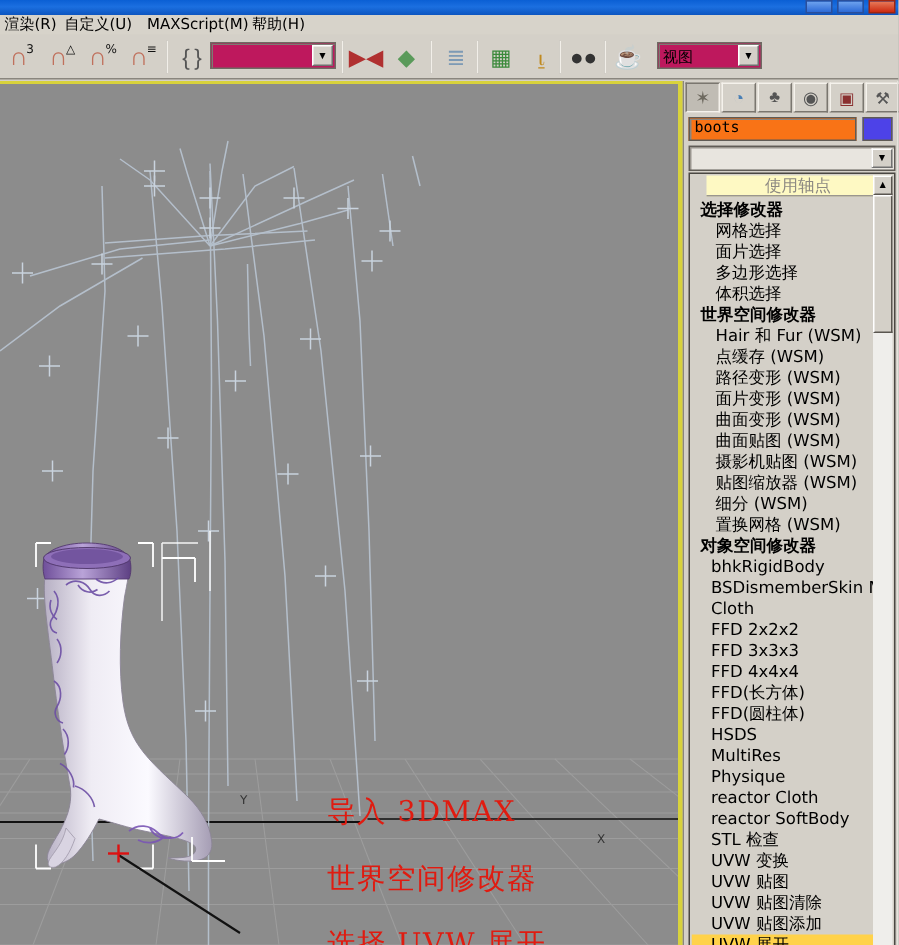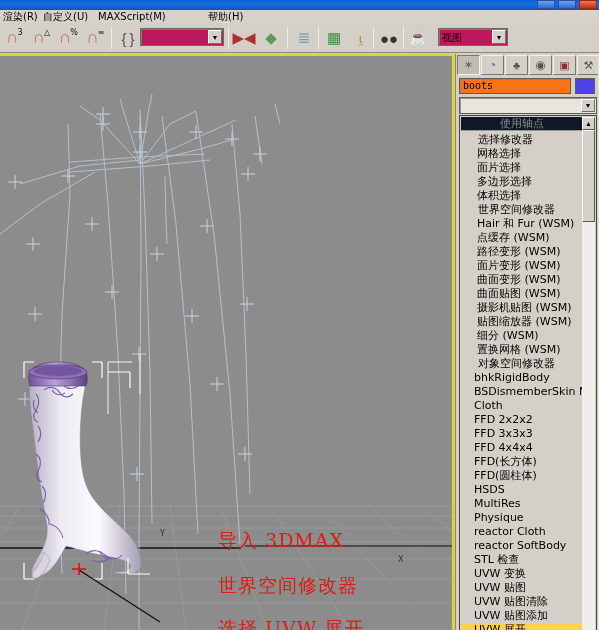--- a/index.html
+++ b/index.html
@@ -71,29 +71,29 @@
 
   #modcombo{ position:absolute; left:3px; top:43px; width:138px; height:17px;
     background:#e8e5df; border:1px solid #5f5b55; box-shadow:inset 1px 1px 0 #9a968f; }
   #modcombo .arrow{ position:absolute; right:1px; top:1px; width:14px; height:13px;
     background:#d4d0c8; border:1px solid #fff; border-right-color:#707070;
     border-bottom-color:#707070; display:flex; align-items:center; justify-content:center;
     font-size:7px; }
 
   #dropdown{ position:absolute; left:3px; top:61px; width:138px; height:569px;
     background:#d4d0c8; border:1px solid #4a4742; overflow:hidden; }
-  #ddheader{ position:absolute; left:1px; top:1px; width:122px; height:14px;
-    background:#0f172a; border-bottom:1px solid #9a968f;
+  #ddheader{ position:absolute; left:11px; top:1px; width:122px; height:14px;
+    background:#fef9c3; border-bottom:1px solid #9a968f;
     text-align:center; font-size:11px; color:#8e8a83;
     font-family:"DejaVu Sans", sans-serif; line-height:14px; }
   #ddlist{ position:absolute; left:1px; top:17px; width:122px; height:550px;
     background:#d4d0c8; overflow:hidden; }
   .ddrow{ height:14px; line-height:14px; font-size:11px; color:#000;
     white-space:nowrap; padding-left:2px; font-family:"DejaVu Sans", sans-serif; }
-  .ddrow.group{ font-weight:normal; padding-left:17px; }
+  .ddrow.group{ font-weight:bold; padding-left:6px; }
   .ddrow.child{ padding-left:16px; }
   .ddrow.child2{ padding-left:13px; }
   .ddrow.sel{ background:#ffd24a; }
 
   #ddscroll{ position:absolute; right:1px; top:1px; width:13px; height:566px;
     background:#d4d0c8; }
   #ddscroll .sbtn{ position:absolute; left:0; width:13px; height:13px;
     background:#d4d0c8; border:1px solid #fff; border-right-color:#5a5650;
     border-bottom-color:#5a5650; display:flex; align-items:center; justify-content:center;
     font-size:7px; color:#000; }
@@ -112,21 +112,21 @@
   <div id="titlebar">
     <div class="wbtn" style="right:44px;"></div>
     <div class="wbtn" style="right:23px;"></div>
     <div class="wbtn close" style="right:2px;"></div>
   </div>
 
   <div id="menubar">
     <div class="mi" style="left:0px;">渲染(R)</div>
     <div class="mi" style="left:40px;">自定义(U)</div>
     <div class="mi" style="left:95px;">MAXScript(M)</div>
-    <div class="mi" style="left:165px;margin-left:40px;">帮助(H)</div>
+    <div class="mi" style="left:165px;">帮助(H)</div>
   </div>
 
   <div id="toolbar">
     <div class="tbi" style="left:3px;">
         <span class="glyph-mag">∩</span>
         <span class="sup">3</span>
       </div>
     <div class="tbi" style="left:30px;">
         <span class="glyph-mag">∩</span>
         <span class="sup">△</span>

